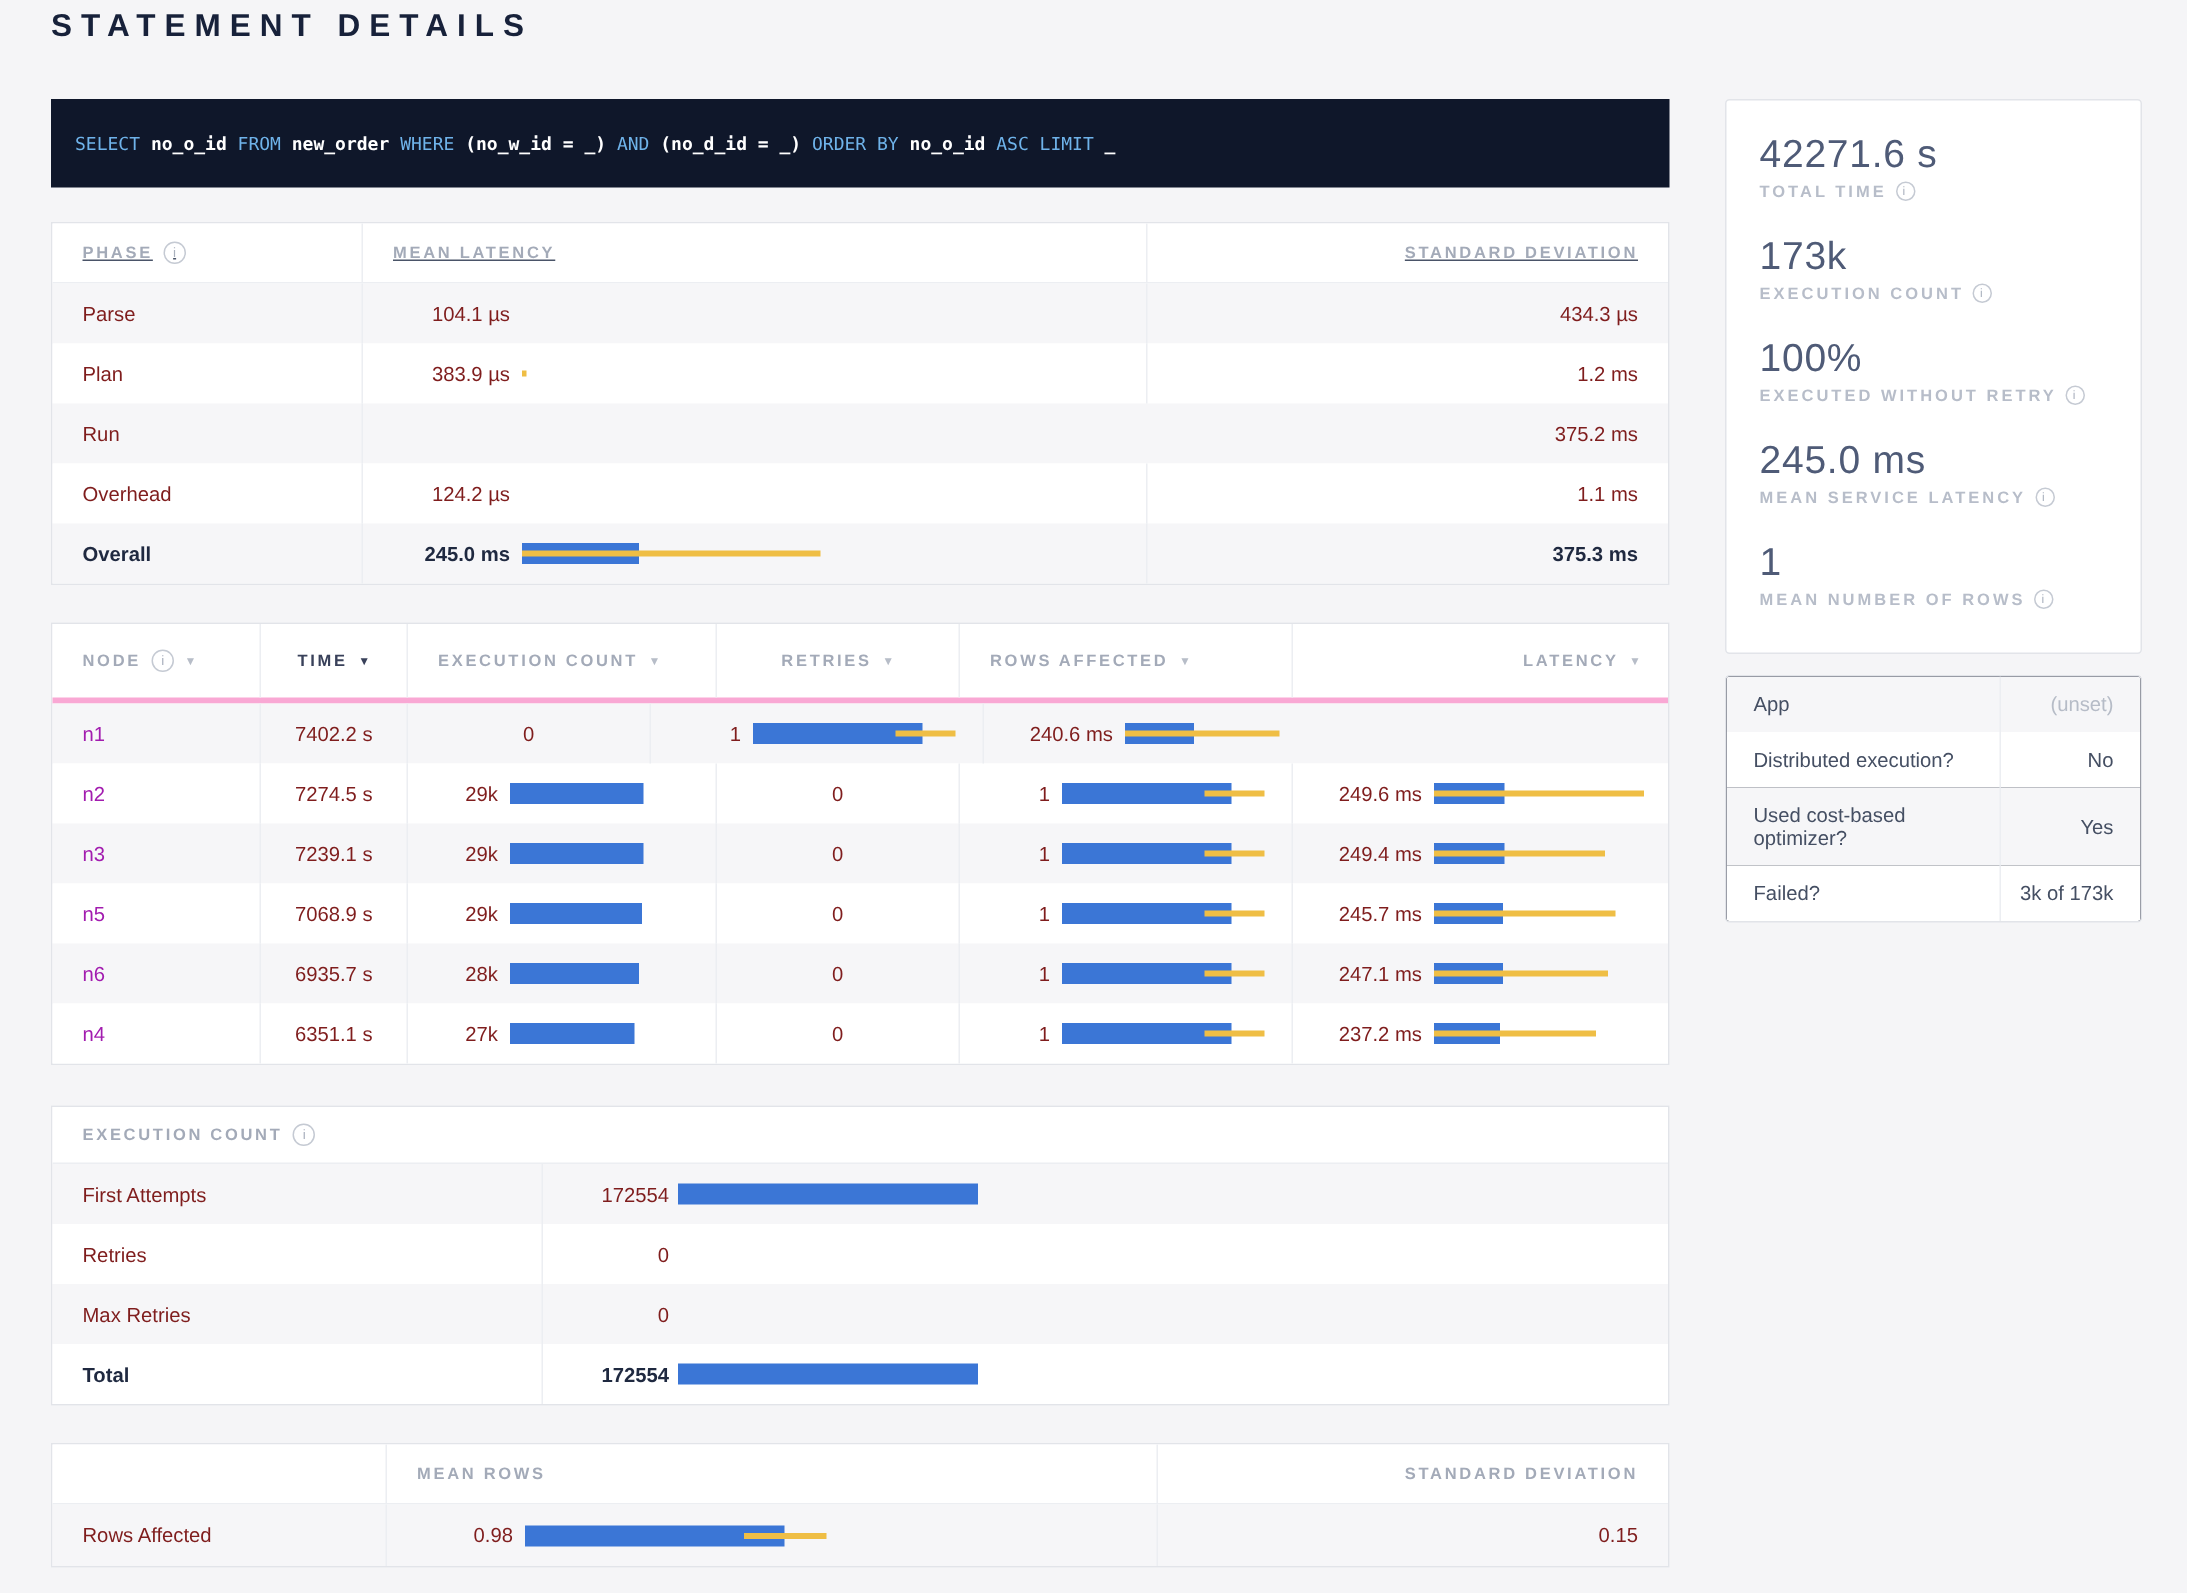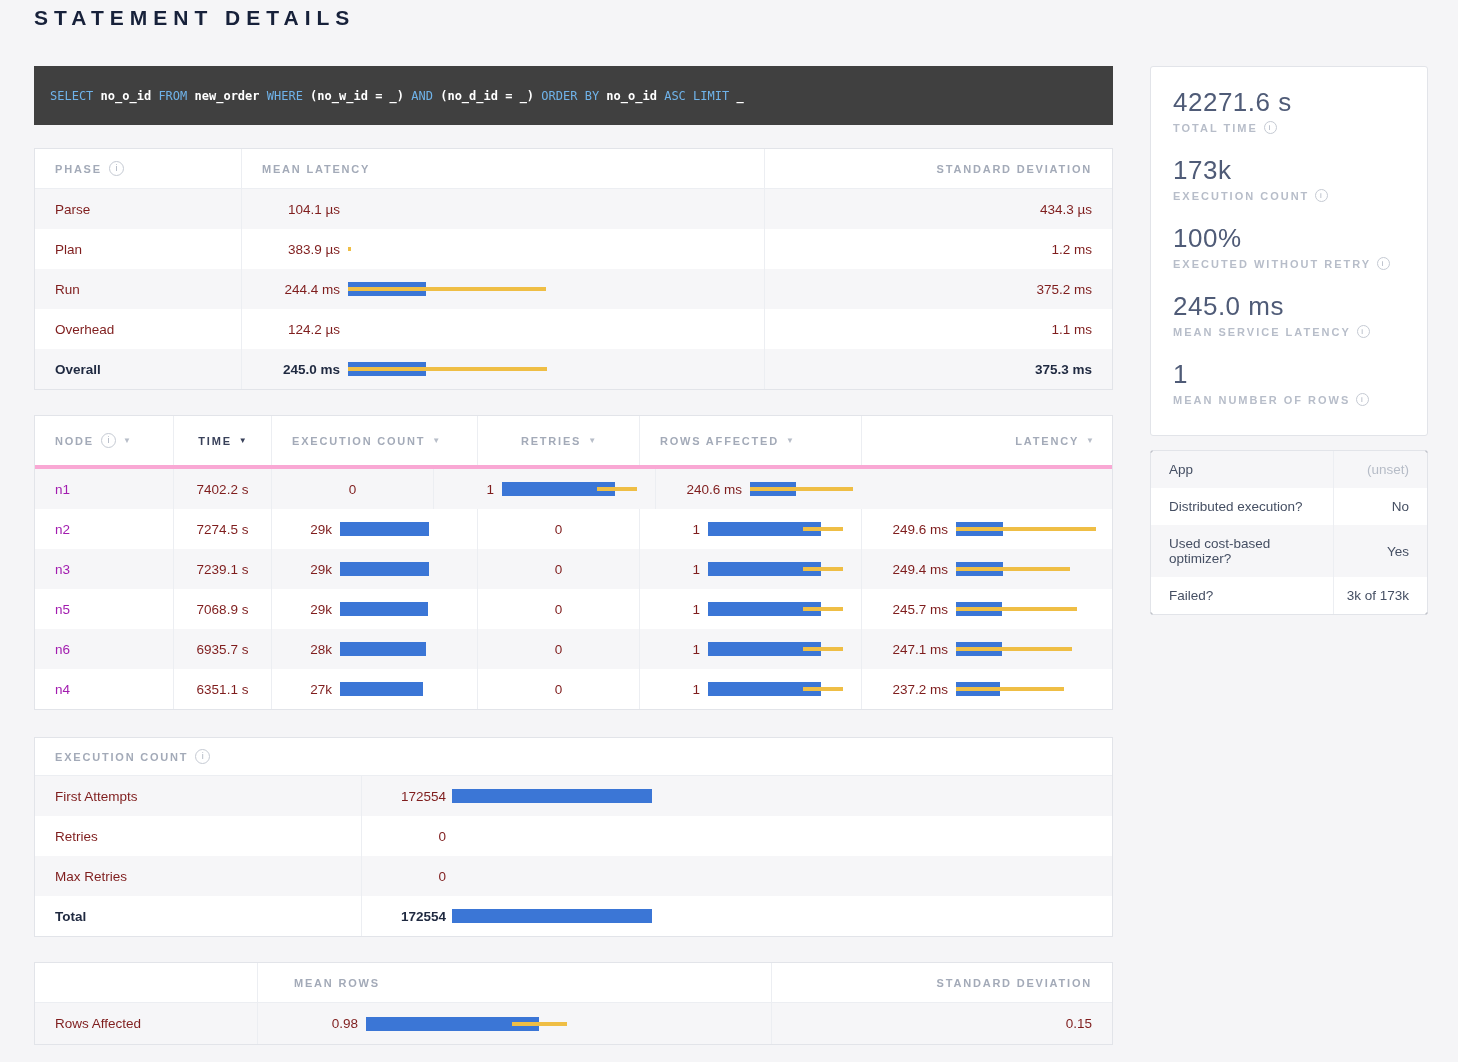--- a/index.html
+++ b/index.html
@@ -10,21 +10,21 @@
     font-family:"Liberation Sans", sans-serif;
     color:#4a5468; font-size:13.5px;
   }
   .page-title {
     position:absolute; left:34px; top:6px;
     font-size:21px; font-weight:bold; letter-spacing:6px; color:#17213a;
   }
   
   .sql-box {
     position:absolute; left:34px; top:66px; width:1079px; height:59px;
-    background:#404040; display:flex; align-items:center; padding-left:16px;
+    background:#0f172a; display:flex; align-items:center; padding-left:16px;
   }
   .sql-line { font-family:"DejaVu Sans Mono", monospace; font-size:12px; white-space:nowrap; }
   .sql-line .kw { color:#6fb3ea; }
   .sql-line .id { color:#ffffff; font-weight:bold; }
   
   .tbl {
     position:absolute; background:#ffffff; border:1px solid #e2e4e9;
   }
   .trow { display:flex; height:40px; align-items:stretch; background:#fff; }
   .trow.alt { background:#f6f6f8; }
@@ -47,21 +47,21 @@
   .num-box { text-align:right; white-space:nowrap; }
   
   .bar-wrap { position:relative; height:14px; flex:1; }
   .bar-mean { position:absolute; left:0; top:0; height:14px; background:#3b76d6; }
   .bar-std  { position:absolute; top:5px; height:4px; background:#efbe45; }
   
   #phase-table { left:34px; top:148px; width:1079px; }
   .ph-c1 { width:206px; padding-left:20px; }
   .ph-c2 { width:523px; padding-left:20px; }
   .ph-c3 { flex:1; justify-content:flex-end; padding-right:20px; }
-  .ph-head { border-bottom:1px solid #eceef2; }
+  .ph-head { border-bottom:1px solid #eceef2;text-decoration:underline; }
   .ph-val { width:78px; text-align:right; margin-right:8px; }
   
   #node-table { left:34px; top:415px; width:1079px; }
   .nd-head { height:53px; border-bottom:4px solid #f9a8d4; }
   .nd-c1 { width:138px; padding-left:20px; }
   .nd-c2 { width:98px;  justify-content:center; }
   .nd-c3 { width:206px; padding-left:8px; }
   .nd-c4 { width:162px; justify-content:center; }
   .nd-c5 { width:222px; padding-left:8px; }
   .nd-c6 { flex:1; padding-left:8px; padding-right:18px; }
@@ -71,21 +71,21 @@
   .n6-num { width:78px; text-align:right; margin-right:8px; }
   
   #exec-table { left:34px; top:737px; width:1079px; }
   .ex-title-row { display:flex; align-items:center; height:38px; padding-left:20px; border-bottom:1px solid #eceef2; background:#fff; }
   .ex-c1 { width:326px; padding-left:20px; }
   .ex-c2 { flex:1; padding-left:8px; padding-right:20px; }
   .ex-num { width:76px; text-align:right; margin-right:6px; }
   
   #rows-table { left:34px; top:962px; width:1079px; }
   .ra-c1 { width:222px; padding-left:20px; }
-  .ra-c2 { width:514px; padding-left:36px; }
+  .ra-c2 { width:514px; padding-left:20px; }
   .ra-c3 { flex:1; justify-content:flex-end; padding-right:20px; }
   .ra-head { border-bottom:1px solid #eceef2; height:40px; }
   .ra-row { height:41px; }
   .ra-num { width:64px; text-align:right; margin-right:8px; }
   
   #stats-card {
     position:absolute; left:1150px; top:66px; width:278px; height:370px;
     background:#fff; border:1px solid #e2e4e9; border-radius:3px;
     padding:20px 22px;
   }
@@ -151,27 +151,20 @@
           </span>
         </div>
         <div class="tcell ph-c3 cdiv">
           <span class="val">1.2 ms</span>
         </div>
       </div>
       <div class="trow alt">
         <div class="tcell ph-c1">
           <span class="val">Run</span>
         </div>
-        <div class="tcell ph-c2 cdiv">
-          <span class="val num-box ph-val">244.4 ms</span>
-          <span class="bar-wrap">
-            <span class="bar-mean" style="width: 78px;"></span>
-            <span class="bar-std" style="left: 0px; width: 198px;"></span>
-          </span>
-        </div>
         <div class="tcell ph-c3 cdiv">
           <span class="val">375.2 ms</span>
         </div>
       </div>
       <div class="trow">
         <div class="tcell ph-c1">
           <span class="val">Overhead</span>
         </div>
         <div class="tcell ph-c2 cdiv">
           <span class="val num-box ph-val">124.2 µs</span>

